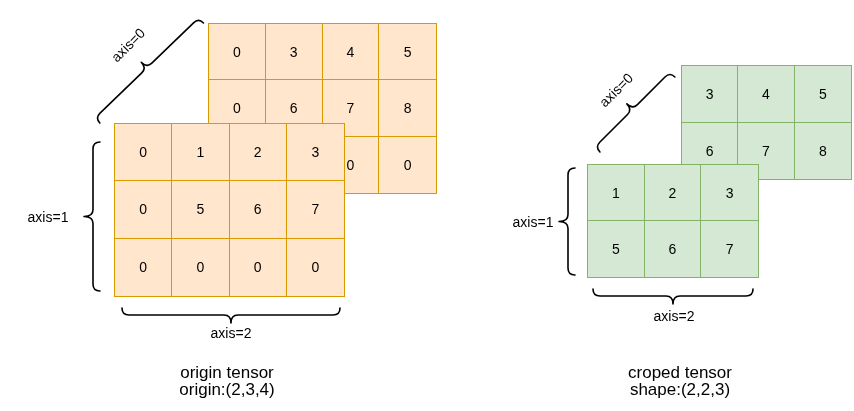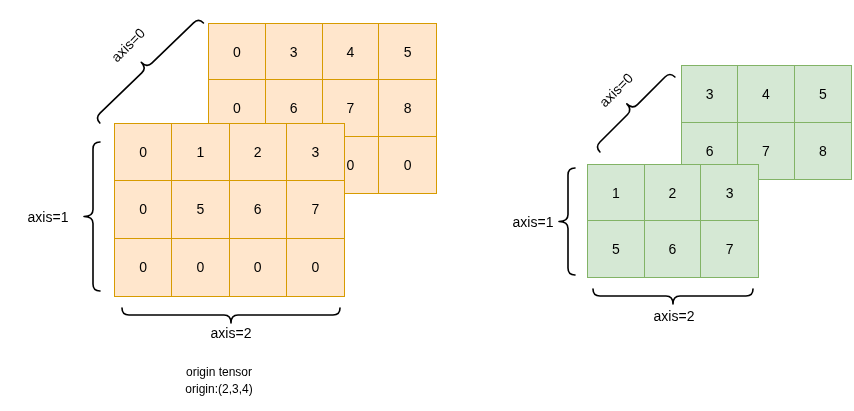--- a/index.html
+++ b/index.html
@@ -29,22 +29,22 @@
   #croped-front { left:587px; top:164px; width:172px; height:114px; z-index:2; }
 
   .brace-layer { position:absolute; left:0; top:0; z-index:3; pointer-events:none; }
 
   .lbl {
     position:absolute; z-index:4; font-size:14px; white-space:nowrap;
     transform:translate(-50%,-50%);
   }
   .lbl.rot { transform:translate(-50%,-50%) rotate(-45deg); }
   .caption {
-    position:absolute; z-index:4; font-size:12px; line-height:17px;
-    text-align:center; transform:translateX(-50%); white-space:nowrap;
+    position:absolute; z-index:4; font-size:17px; line-height:17px;
+    text-align:center; transform:translateX(-50%); white-space:nowrap;margin-left:8px;
   }
 </style>
 </head>
 <body>
 
 <div class="canvas">
 
   <div class="grid orange cols4" id="origin-back">
     <div class="cell">0</div>
     <div class="cell">3</div>
@@ -114,14 +114,18 @@
   <div class="lbl" style="left:48px;  top:217px;">axis=1</div>
   <div class="lbl" style="left:231px; top:333px;">axis=2</div>
   <div class="lbl rot" style="left:616px; top:90px;">axis=0</div>
   <div class="lbl" style="left:533px; top:222px;">axis=1</div>
   <div class="lbl" style="left:674px; top:316px;">axis=2</div>
 
   <div class="caption" style="left:219px; top:364px;">
     <div>origin tensor</div>
     <div>origin:(2,3,4)</div>
   </div>
+  <div class="caption" style="left:672px; top:364px;">
+    <div>croped tensor</div>
+    <div>shape:(2,2,3)</div>
+  </div>
 
 </div>
 
 </body></html>

